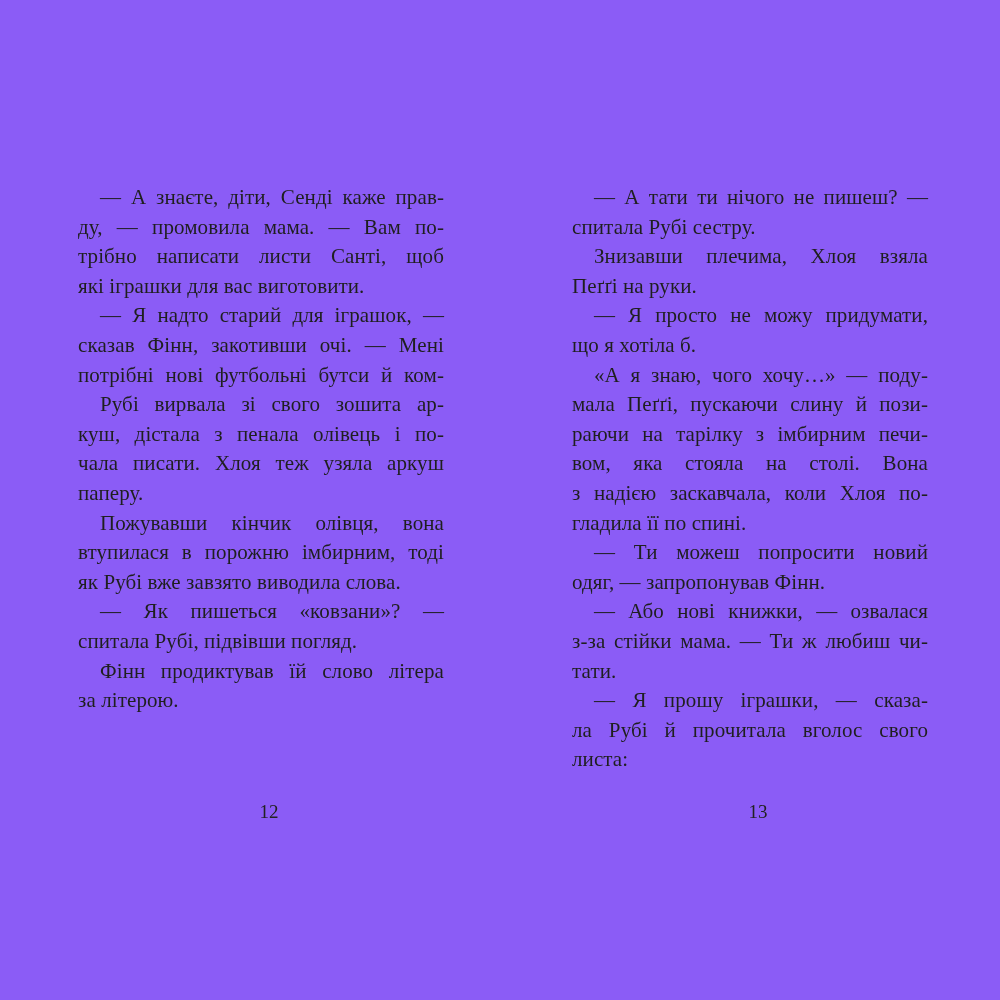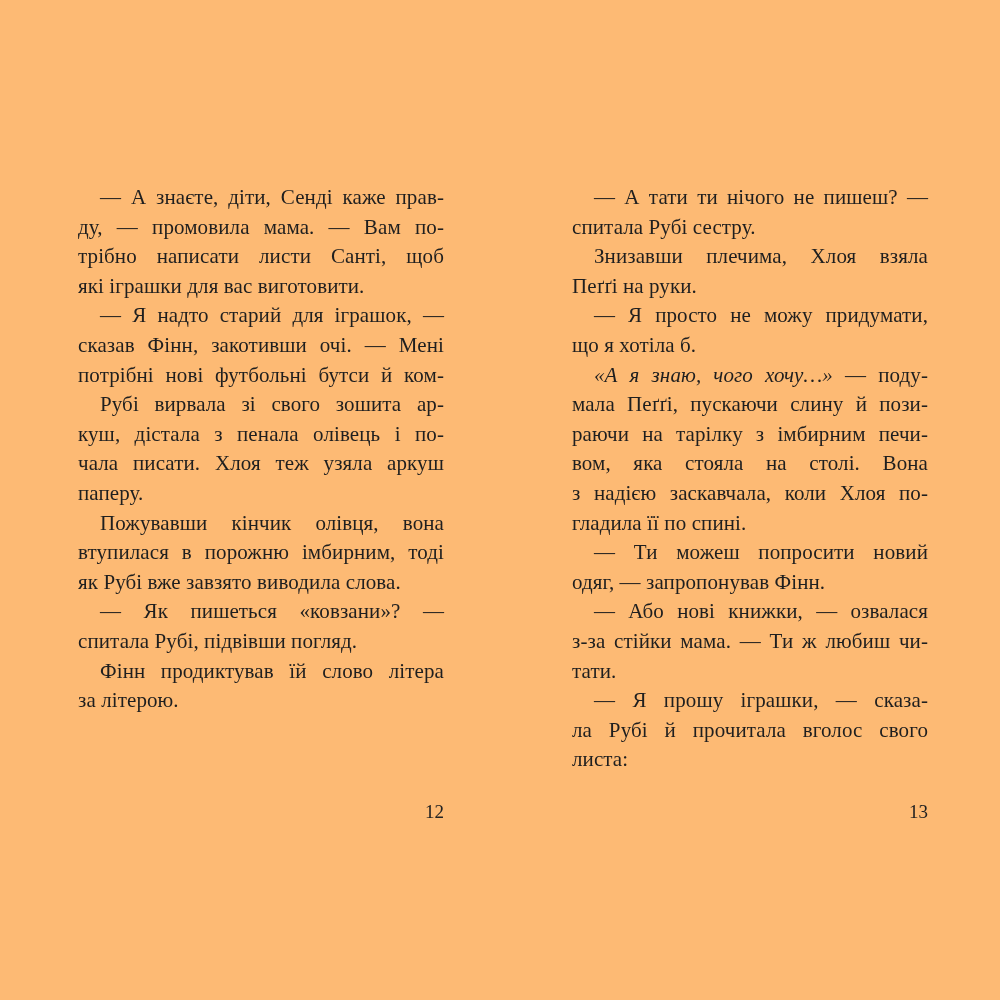--- a/index.html
+++ b/index.html
@@ -11,21 +11,21 @@
     height: 1000px;
     background: #ffffff;
     position: relative;
     overflow: hidden;
     font-family: "Liberation Serif", "DejaVu Serif", serif;
     color: #1f1f1f;
   }
   .spread {
     position: absolute;
     inset: 0;
-    background: #fdba74;
+    background: #8b5cf6;
   }
   .page-col {
     position: absolute;
     top: 183px;
     height: 680px;
   }
   .page-col.left  { left: 78px;  width: 366px; }
   .page-col.right { left: 572px; width: 356px; }
   .text-block {
     font-size: 21px;
@@ -38,28 +38,27 @@
     text-align-last: justify;
     white-space: normal;
   }
   .line.last {
     text-align-last: left;
   }
   .line.indent {
     text-indent: 22px;
   }
   .it {
-    font-style: italic;
   }
   .pagenum {
     position: absolute;
     top: 618px;
-    left: 0;
+    left: 8px;
     width: 100%;
-    text-align: right;
+    text-align: center;
     font-size: 19px;
     color: #222222;
   }
 </style>
 </head>
 <body>
 
 <div class="spread">
 
   <div class="page-col left">

